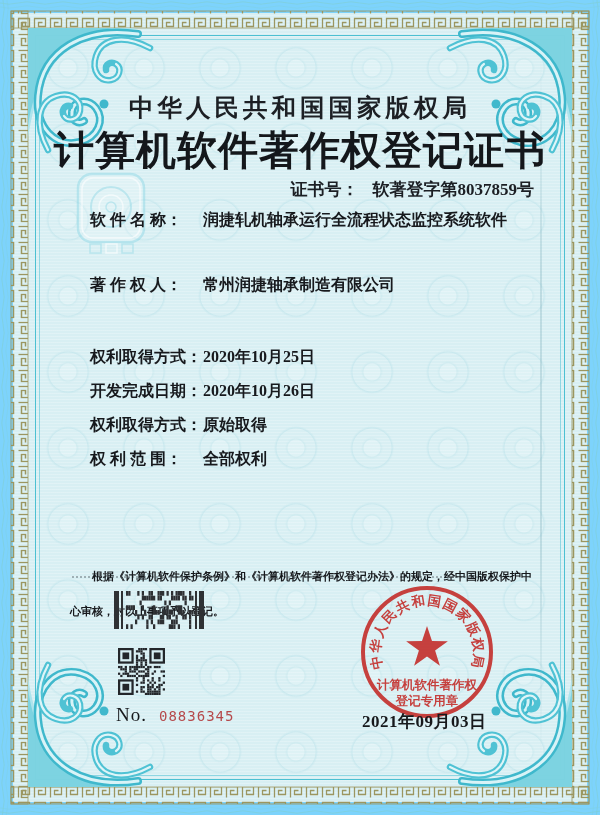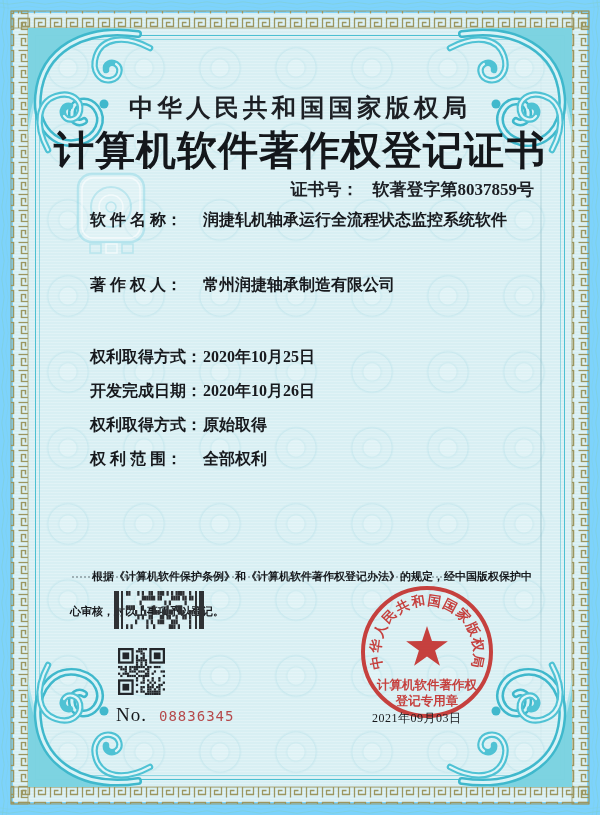--- a/index.html
+++ b/index.html
@@ -27,21 +27,21 @@
   .certno .lbl{margin-right:14px;}
 
   .field-row{position:absolute;left:70px;display:flex;color:#17191d;font-weight:bold;font-size:16px;line-height:26px;margin-left:20px;}
   .field-row .flabel{width:113px;flex:none;}
   .field-row .fvalue{max-width:355px;}
   .statement{position:absolute;left:70px;top:518px;width:468px;
     font-size:11px;font-weight:bold;color:#17191d;line-height:34.5px;text-indent:2em;margin-top:41px;}
 
   .serial{position:absolute;left:116px;top:704px;font-size:19px;color:#17191c;letter-spacing:1px;}
   .serial .num{color:#b5494b;font-family:"DejaVu Sans Mono","Liberation Mono",monospace;font-size:14px;margin-left:12px;letter-spacing:1px;}
-  .seal-date{position:absolute;left:372px;top:710px;font-size:12px;font-weight:normal;color:#17191c;letter-spacing:.5px;}
+  .seal-date{position:absolute;left:362px;top:710px;font-size:17px;font-weight:bold;color:#17191c;letter-spacing:.5px;}
 
   .seal{position:absolute;left:357px;top:582px;opacity:.92;}
   #barcode{position:absolute;left:114px;top:591px;}
   #qr{position:absolute;left:118px;top:648px;}
   .emboss{position:absolute;left:72px;top:170px;opacity:.75;}
 </style>
 </head>
 <body>
 
 <div class="page">

